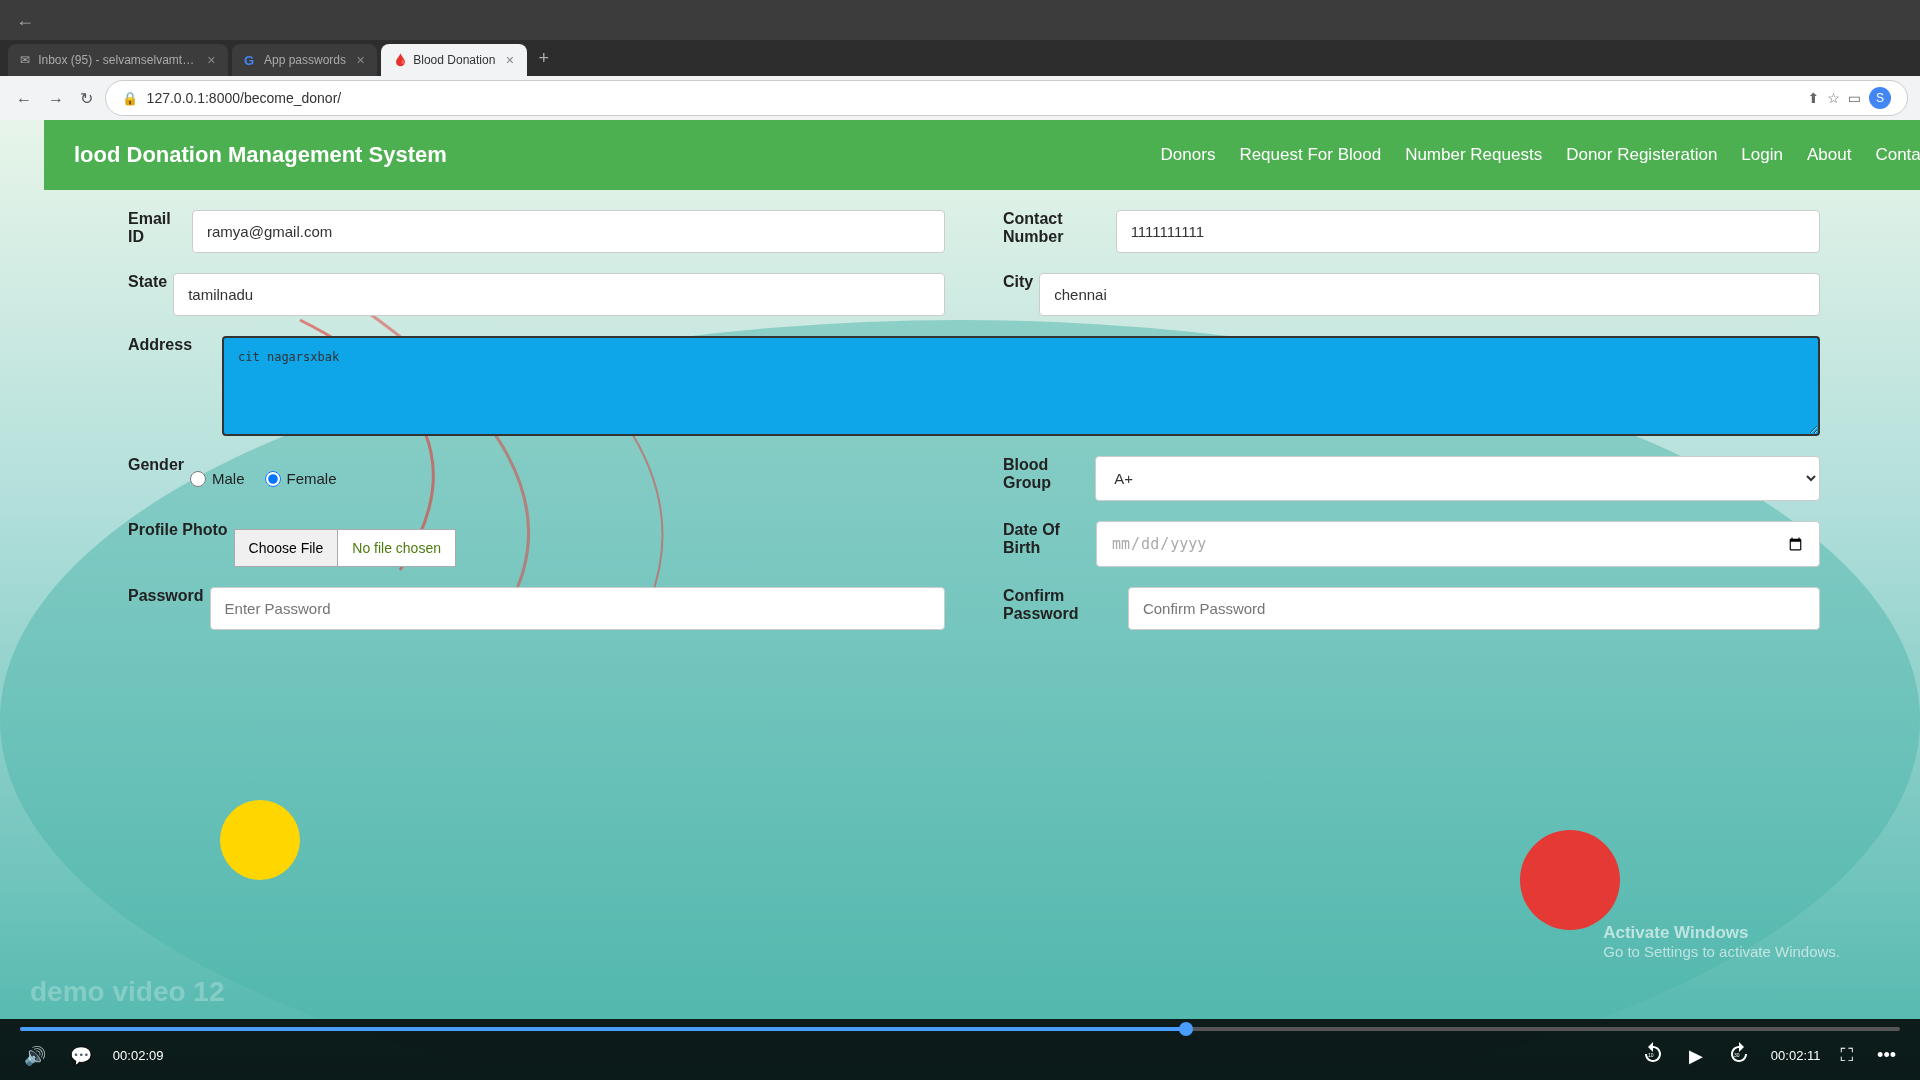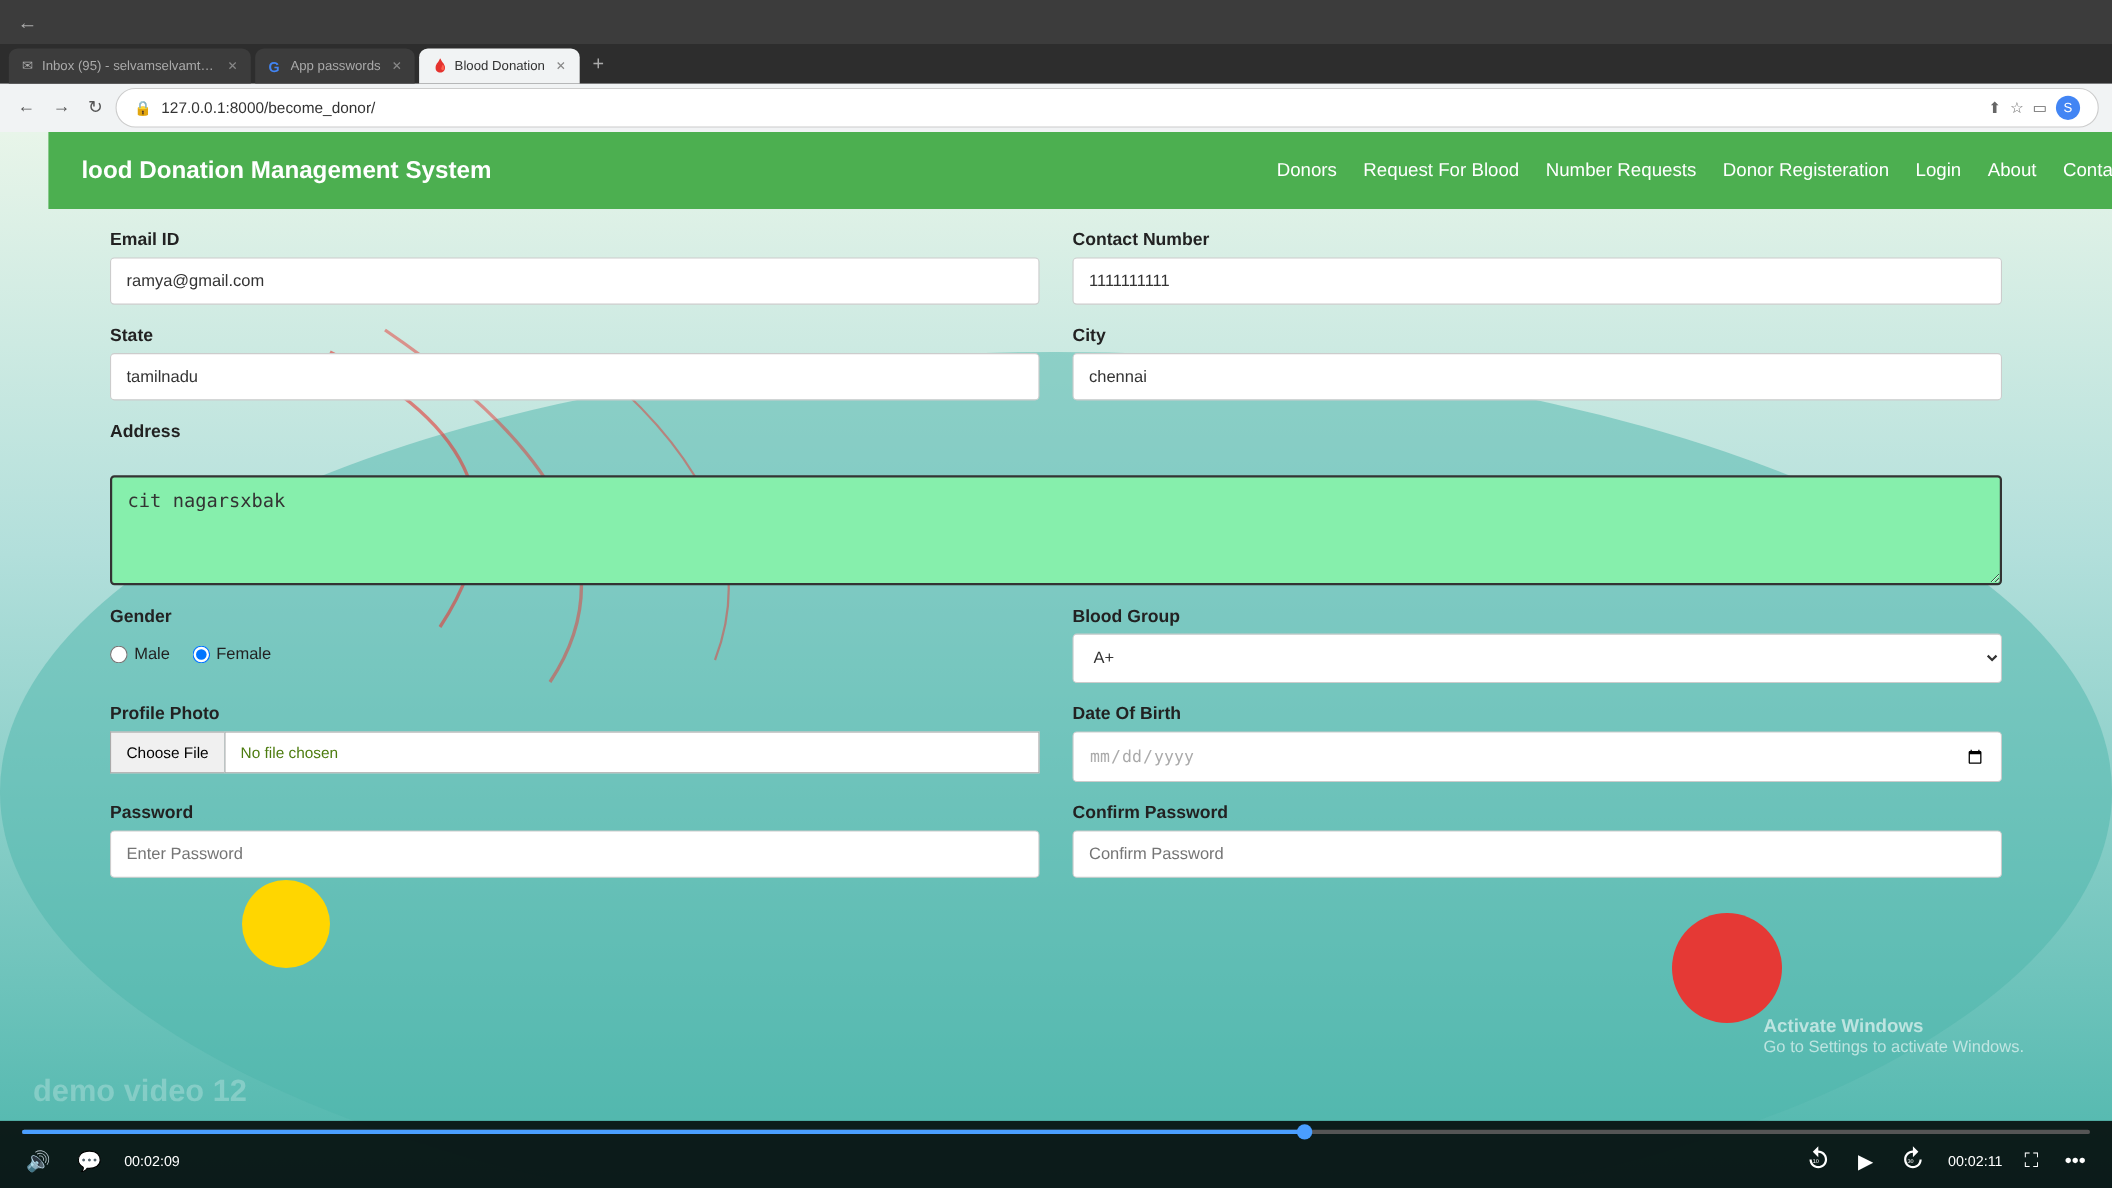--- a/index.html
+++ b/index.html
@@ -161,45 +161,46 @@
       z-index: 5;
       padding: 20px 100px;
     }
     .form-row {
       display: flex;
       gap: 30px;
       margin-bottom: 20px;
     }
     .form-group {
       display: flex;
-      flex-direction: column;
+      flex-direction: row;
       gap: 6px;
+      margin-left: 28px;
     }
     .form-group.half { flex: 1; }
     .form-group.full { flex: 1; gap: 30px; }
     .form-label {
       font-size: 16px;
       font-weight: bold;
       color: #222;
     }
     .form-input {
       background: #fff;
       border: 1px solid #ccc;
       border-radius: 4px;
       padding: 12px 14px;
       font-size: 15px;
       color: #333;
       width: 100%;
     }
     .form-textarea {
-      background: #86efac;
+      background: #0ea5e9;
       border: 2px solid #333;
       border-radius: 4px;
       padding: 12px 14px;
-      font-size: 17px;
+      font-size: 12px;
       color: #333;
       width: 100%;
       height: 100px;
       resize: vertical;
     }
     .form-select {
       background: #fff;
       border: 1px solid #ccc;
       border-radius: 4px;
       padding: 12px 14px;
@@ -222,21 +223,21 @@
       color: #222;
       cursor: pointer;
     }
     .radio-input {
       width: 16px;
       height: 16px;
       cursor: pointer;
     }
     .file-input-row {
       display: flex;
-      align-items: flex-start;
+      align-items: flex-end;
       gap: 0;
     }
     .choose-file-btn {
       background: #f0f0f0;
       border: 1px solid #aaa;
       padding: 10px 14px;
       font-size: 14px;
       cursor: pointer;
       border-right: none;
     }

